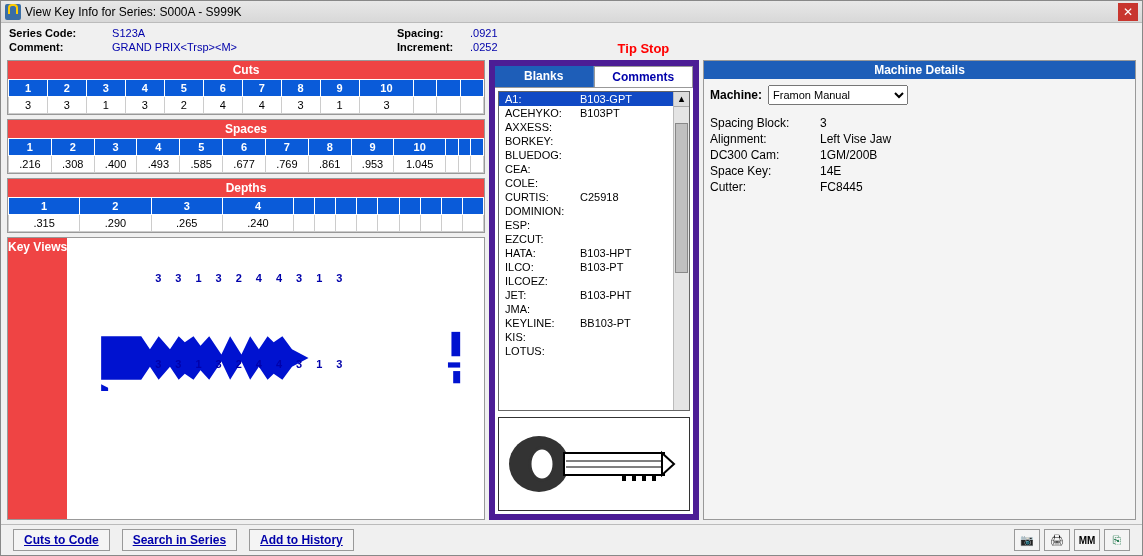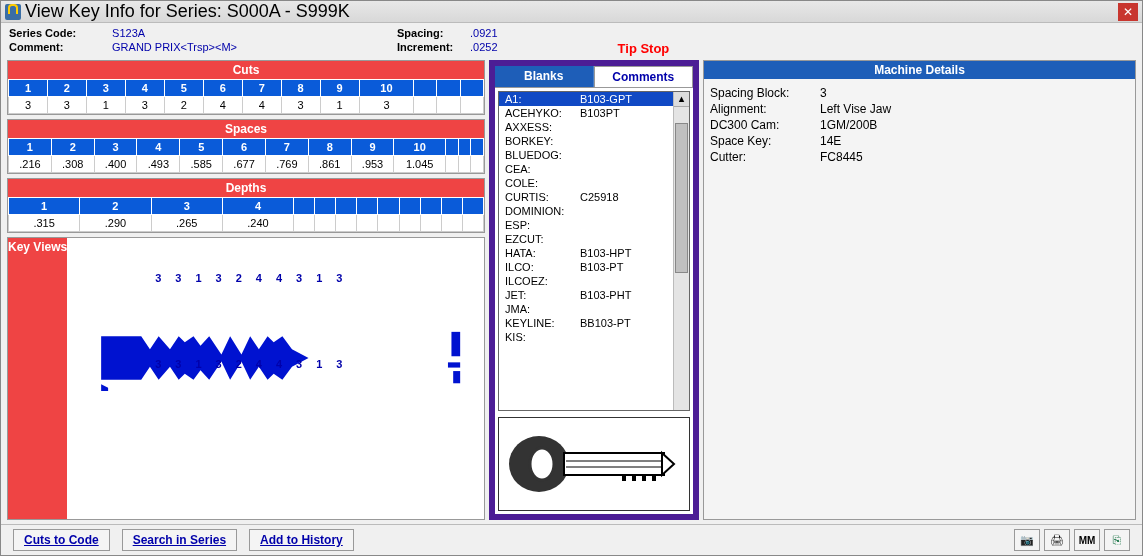--- a/index.html
+++ b/index.html
@@ -37,21 +37,21 @@
       content: "";
       position: absolute;
       width: 6px; height: 8px;
       border: 2px solid #fc0;
       border-bottom: none;
       border-radius: 4px 4px 0 0;
       top: 0; left: 3px;
     }
     .titlebar-title {
       flex: 1;
-      font-size: 18px;
+      font-size: 12px;
     }
     .close-btn {
       width: 20px; height: 18px;
       background: #c8362f;
       color: #fff;
       display: flex;
       align-items: center;
       justify-content: center;
       cursor: pointer;
       font-size: 12px;
@@ -531,20 +531,24 @@
               <span></span>
             </div>
             <div class="blank-row">
               <span class="blank-key">KEYLINE:</span>
               <span>BB103-PT</span>
             </div>
             <div class="blank-row">
               <span class="blank-key">KIS:</span>
               <span></span>
             </div>
+            <div class="blank-row">
+              <span class="blank-key">LOTUS:</span>
+              <span></span>
+            </div>
           </div>
         <div class="scrollbar-track">
           <div style="height:15px;background:#ddd;border-bottom:1px solid #aaa;text-align:center;">▴</div>
           <div class="scrollbar-thumb"></div>
         </div>
       </div>
       <div class="key-image-box">
         <svg width="180" height="70" viewBox="0 0 180 70">
           <ellipse cx="35" cy="35" rx="30" ry="28" fill="#333"></ellipse>
           <ellipse cx="38" cy="35" rx="12" ry="16" fill="#fff" stroke="#333" stroke-width="3"></ellipse>
@@ -556,20 +560,26 @@
           <rect x="128" y="46" width="4" height="6" fill="#000"></rect>
           <rect x="138" y="46" width="4" height="6" fill="#000"></rect>
           <rect x="148" y="46" width="4" height="6" fill="#000"></rect>
         </svg>
       </div>
     </div>
 
     <div class="right-panel">
       <div class="right-header">Machine Details</div>
       <div class="right-content">
+        <div class="machine-row">
+          <span class="machine-label">Machine:</span>
+          <select class="machine-select">
+            <option>Framon Manual</option>
+          </select>
+        </div>
         <div id="machine-details">
             <div class="detail-row">
               <span class="detail-key">Spacing Block:</span>
               <span>3</span>
             </div>
             <div class="detail-row">
               <span class="detail-key">Alignment:</span>
               <span>Left Vise Jaw</span>
             </div>
             <div class="detail-row">

